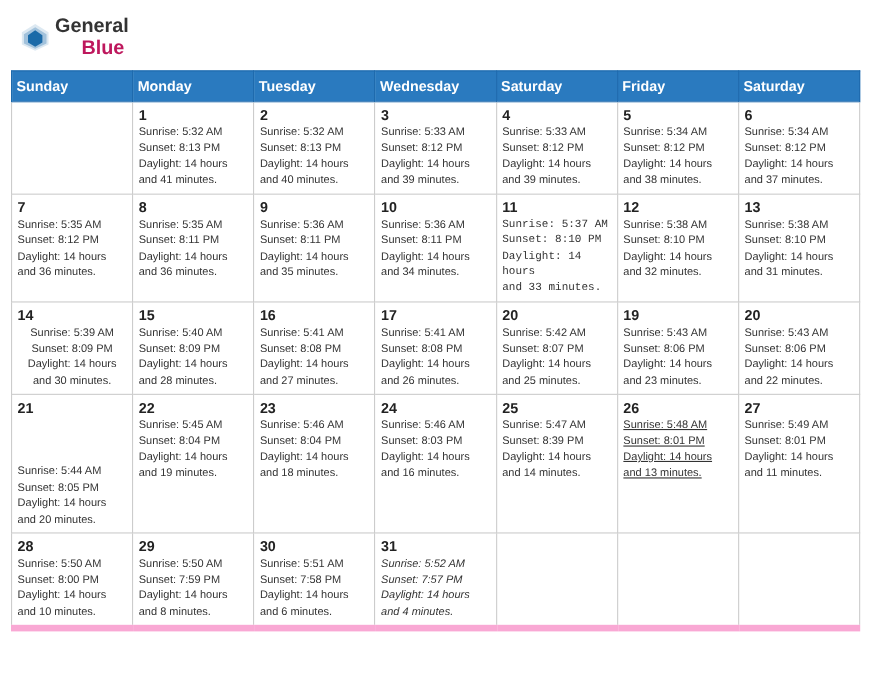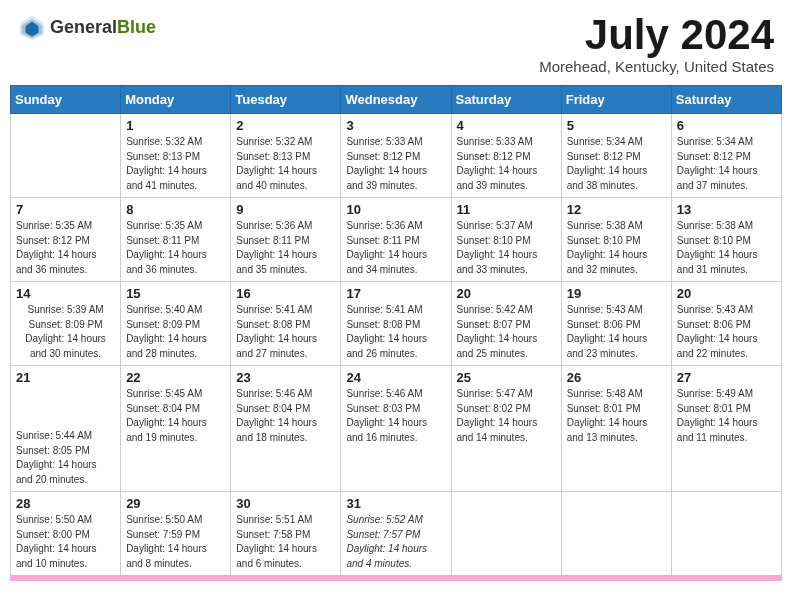--- a/index.html
+++ b/index.html
@@ -17,32 +17,33 @@
       margin-bottom: 6px;
       padding: 4px 8px;
     }
     .logo {
       display: flex;
       align-items: center;
       gap: 4px;
     }
     .logo-text {
       display: flex;
-      flex-direction: row;
+      flex-direction: column;
       line-height: 1.1;
     }
     .logo-general {
       font-size: 18px;
       font-weight: bold;
       color: #333;
     }
     .logo-blue {
       font-size: 18px;
       font-weight: bold;
-      color: #4d7c0f;
+      color: #be185d;
+      margin-left: 24px;
     }
     .logo-icon {
       width: 28px;
       height: 28px;
     }
     .title-area {
       text-align: right;
     }
     .month-title {
       font-size: 42px;
@@ -106,24 +107,20 @@
     <svg class="logo-icon" viewBox="0 0 30 30" xmlns="http://www.w3.org/2000/svg">
       <polygon points="15,2 28,10 28,22 15,28 2,22 2,10" fill="#1a6aa8" opacity="0.15"></polygon>
       <polygon points="15,5 26,12 26,21 15,26 4,21 4,12" fill="#1a6aa8" opacity="0.3"></polygon>
       <polygon points="15,8 22,13 22,20 15,24 8,20 8,13" fill="#1a6aa8"></polygon>
     </svg>
     <div class="logo-text">
       <span class="logo-general">General</span>
       <span class="logo-blue">Blue</span>
     </div>
   </div>
-  <div class="title-area">
-    <div class="month-title">July 2024</div>
-    <div class="location">Morehead, Kentucky, United States</div>
-  </div>
 </div>
 
 <table class="calendar">
   <thead>
     <tr>
     <th>Sunday</th>
         <th>Monday</th>
         <th>Tuesday</th>
         <th>Wednesday</th>
         <th>Saturday</th>
@@ -201,21 +198,21 @@
         </td>
         <td>
           <span class="day-number">10</span>
           <div class="day-info" style="white-space: pre-line;">Sunrise: 5:36 AM
 Sunset: 8:11 PM
 Daylight: 14 hours
 and 34 minutes.</div>
         </td>
         <td>
           <span class="day-number">11</span>
-          <div class="day-info" style="white-space: pre-line;">Sunrise: 5:37 AM
+          <div class="day-info" style="white-space: pre-line; font-family: Liberation Mono, monospace;">Sunrise: 5:37 AM
 Sunset: 8:10 PM
 Daylight: 14 hours
 and 33 minutes.</div>
         </td>
         <td>
           <span class="day-number">12</span>
           <div class="day-info" style="white-space: pre-line;">Sunrise: 5:38 AM
 Sunset: 8:10 PM
 Daylight: 14 hours
 and 32 minutes.</div>
@@ -304,27 +301,27 @@
         <td>
           <span class="day-number">24</span>
           <div class="day-info" style="white-space: pre-line;">Sunrise: 5:46 AM
 Sunset: 8:03 PM
 Daylight: 14 hours
 and 16 minutes.</div>
         </td>
         <td>
           <span class="day-number">25</span>
           <div class="day-info" style="white-space: pre-line;">Sunrise: 5:47 AM
-Sunset: 8:02 PM
+Sunset: 8:39 PM
 Daylight: 14 hours
 and 14 minutes.</div>
         </td>
         <td>
           <span class="day-number">26</span>
-          <div class="day-info" style="white-space: pre-line;">Sunrise: 5:48 AM
+          <div class="day-info" style="white-space: pre-line; text-decoration: underline;">Sunrise: 5:48 AM
 Sunset: 8:01 PM
 Daylight: 14 hours
 and 13 minutes.</div>
         </td>
         <td>
           <span class="day-number">27</span>
           <div class="day-info" style="white-space: pre-line;">Sunrise: 5:49 AM
 Sunset: 8:01 PM
 Daylight: 14 hours
 and 11 minutes.</div>

